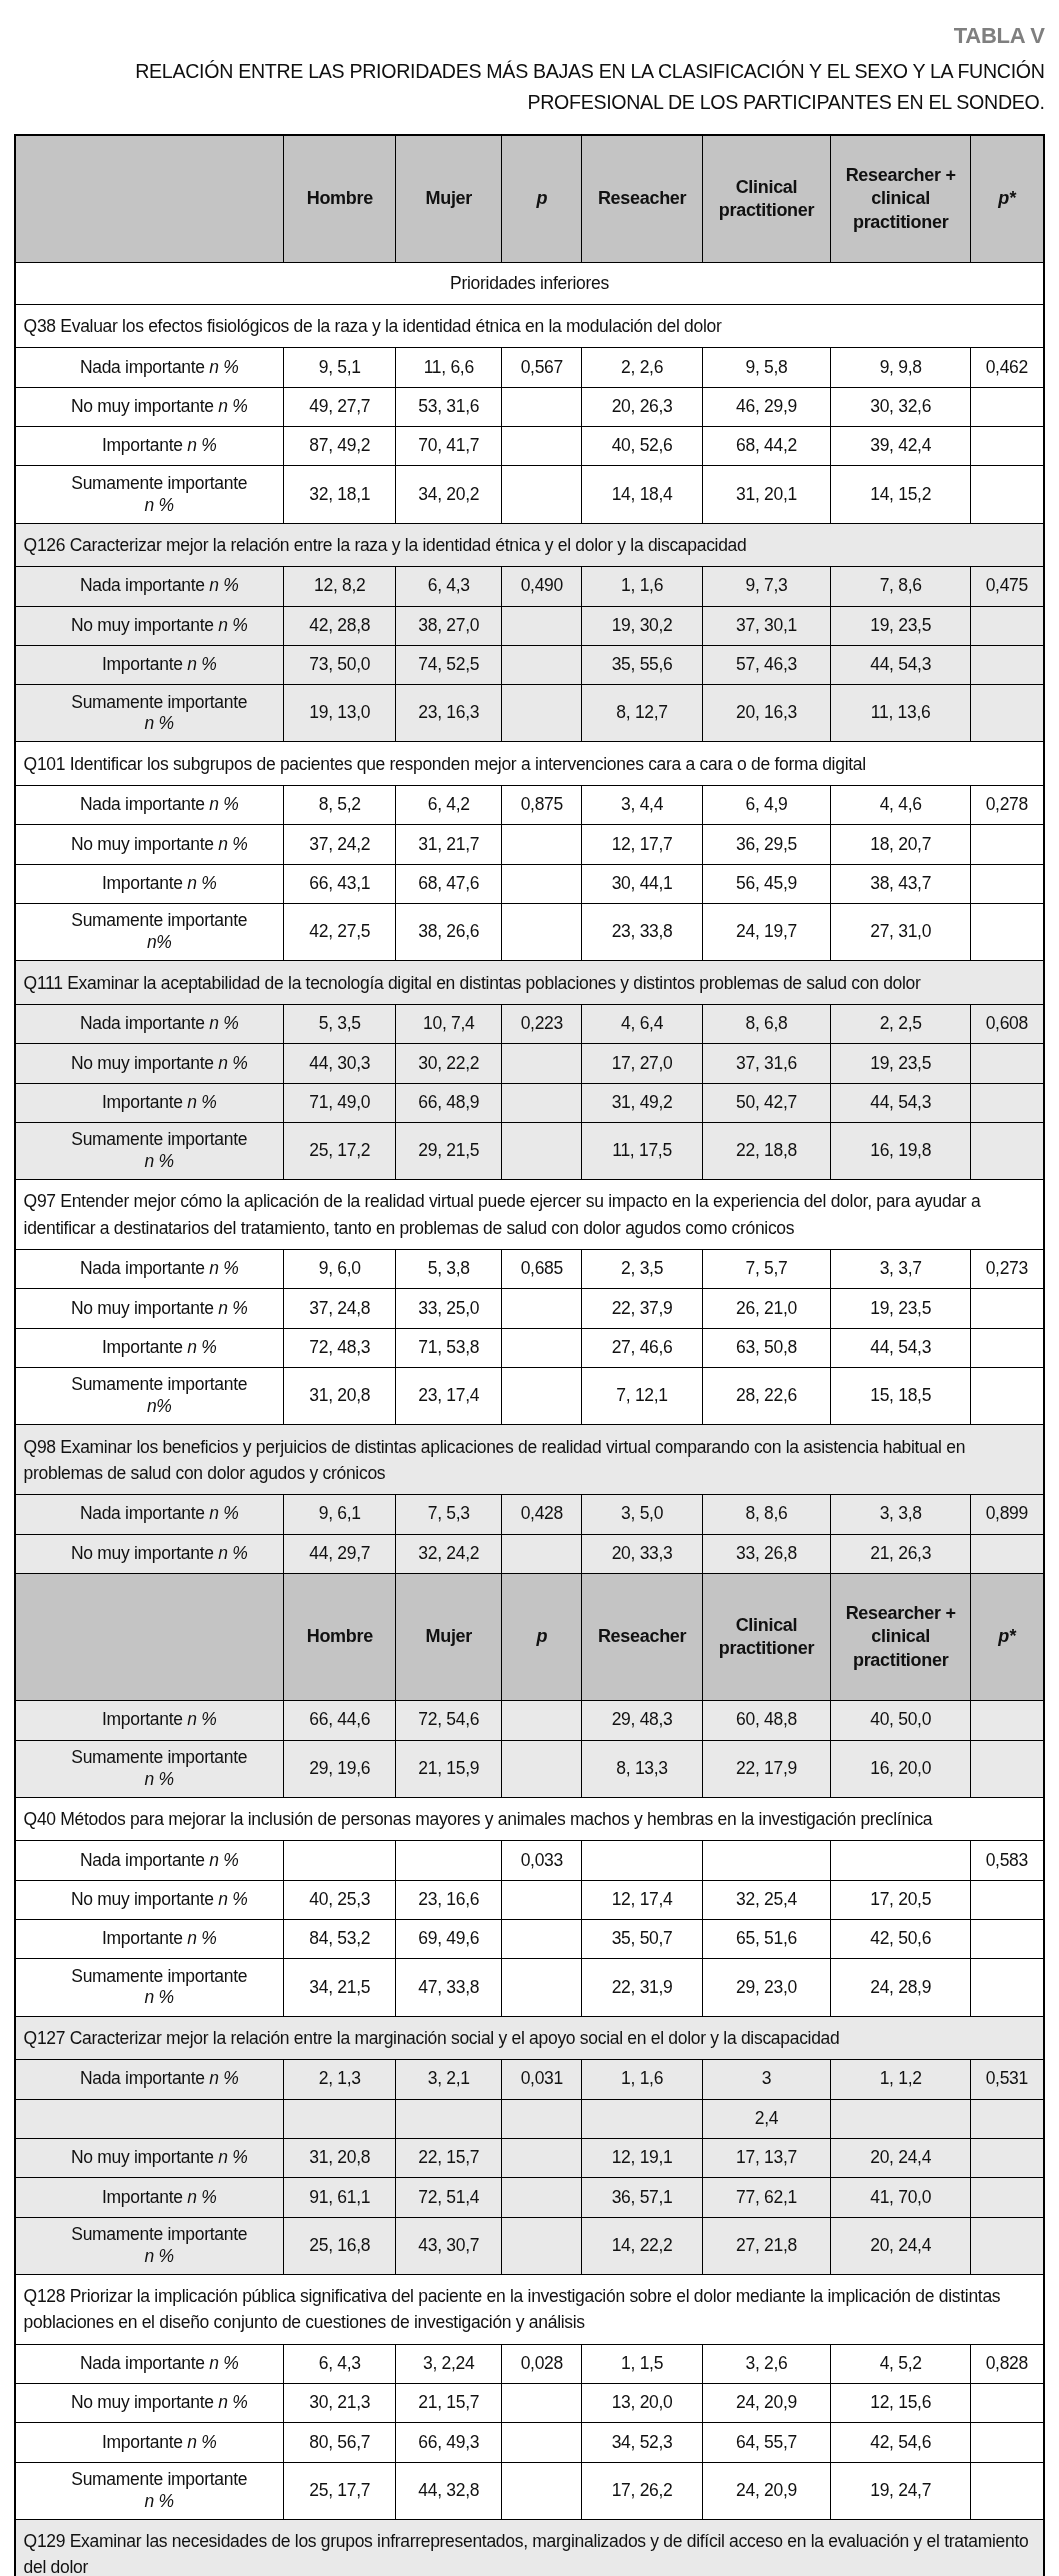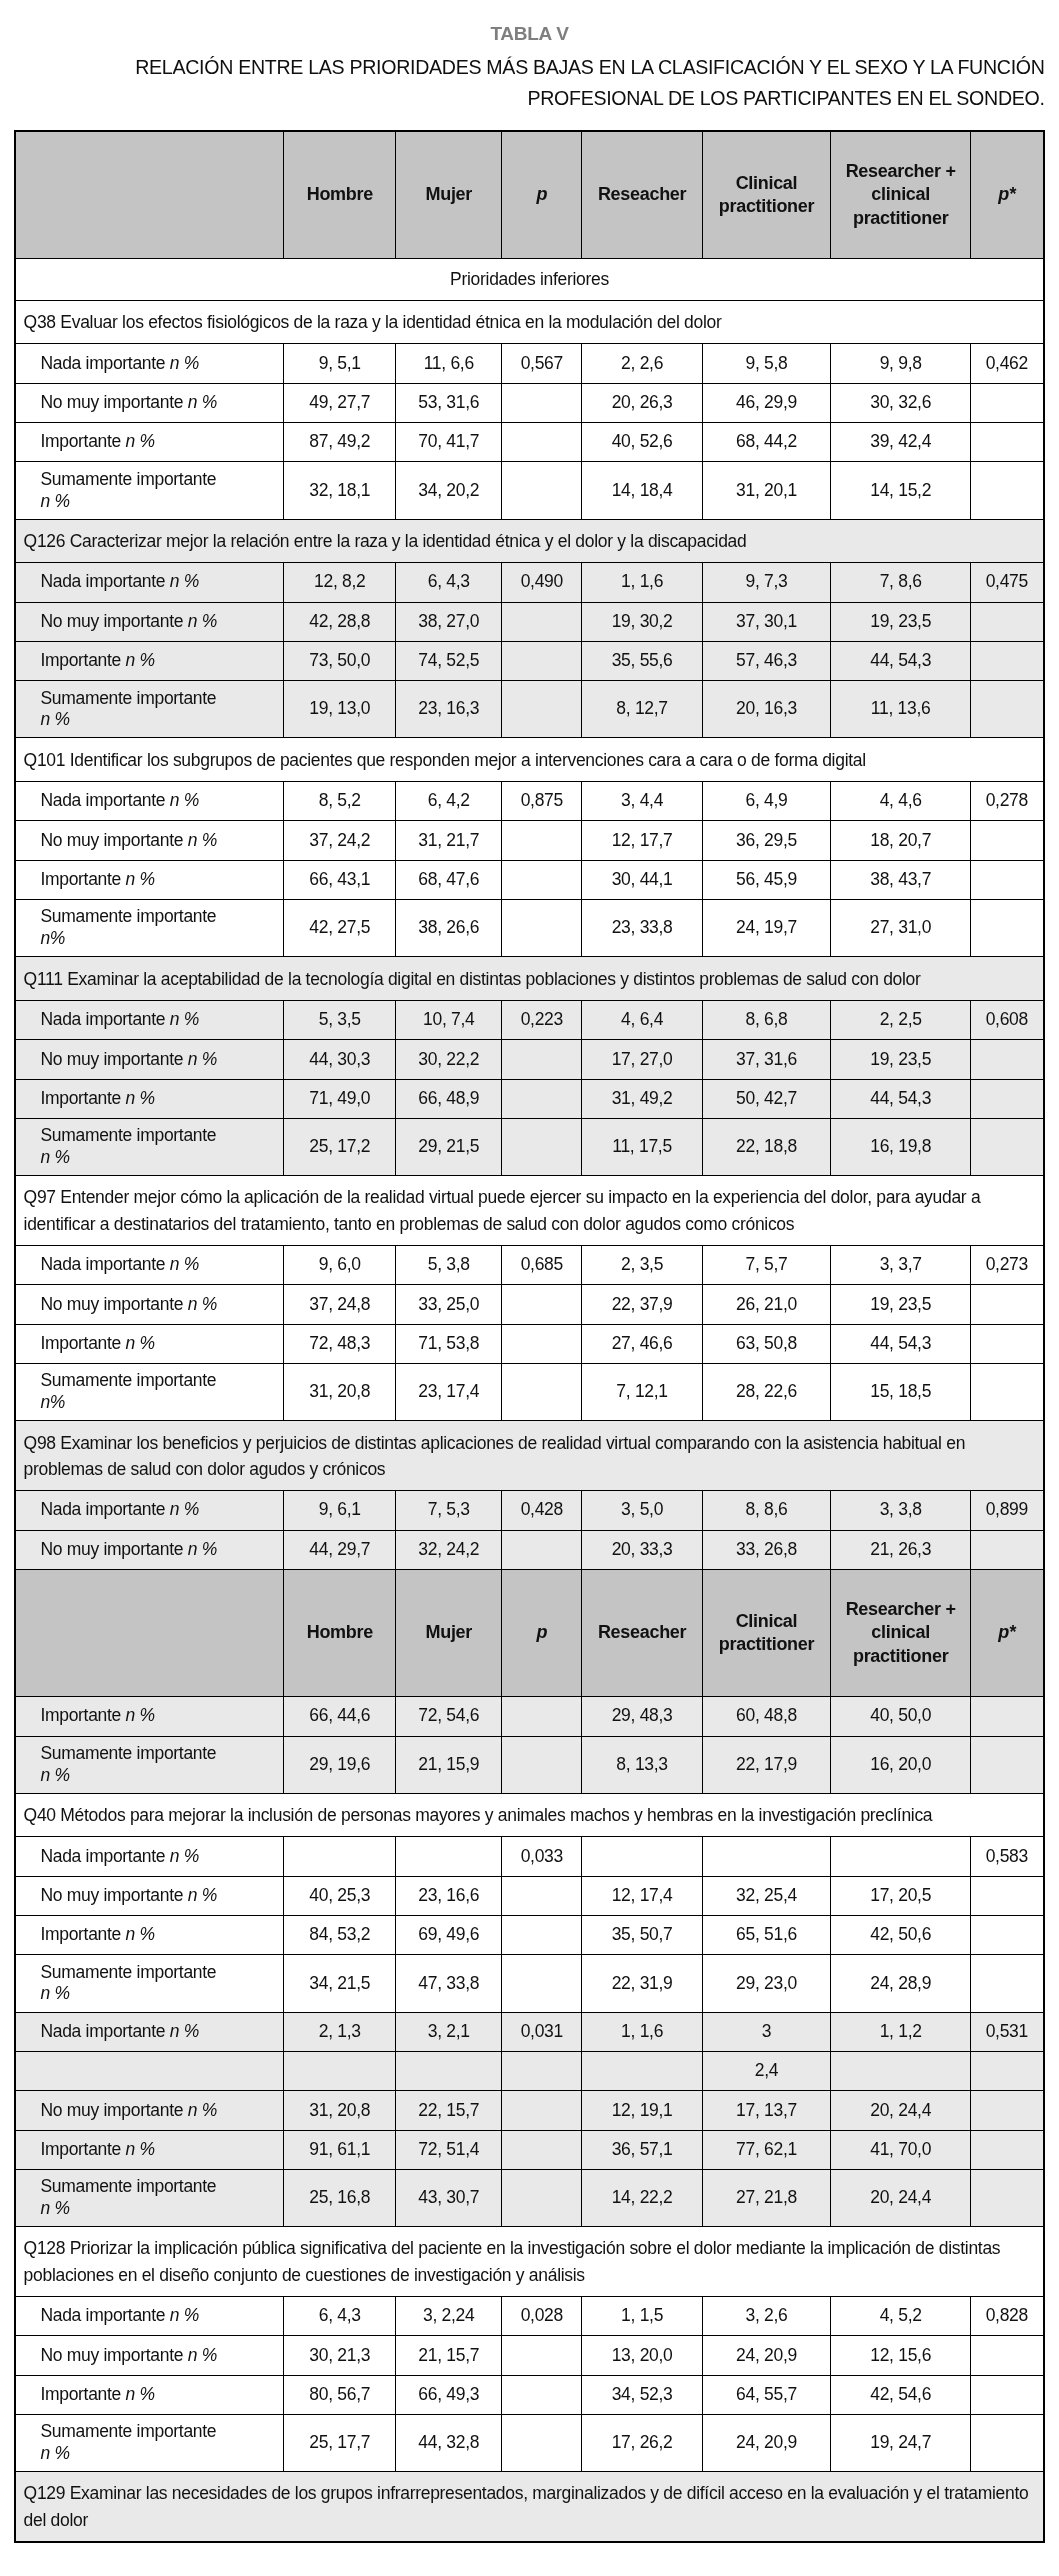--- a/index.html
+++ b/index.html
@@ -7,22 +7,22 @@
     --shade-bg:#e9e9e9;
     --border-c:#000000;
     --title-c:#7f7f7f;
     --text-c:#111111;
   }
   html,body{margin:0;padding:0;background:#ffffff;}
   body{font-family:"Liberation Sans","DejaVu Sans",sans-serif;color:var(--text-c);}
   .page{width:1059px;box-sizing:border-box;padding:12.4px 14.4px 31px 14.4px;background:#ffffff;}
   .titleblock{margin:10.3px 0 15.5px 0;}
   .doc-title{
-    text-align:center;font-weight:bold;color:var(--title-c);
-    font-size:19px;letter-spacing:-0.3px;margin-bottom:7.2px;
+    text-align:right;font-weight:bold;color:var(--title-c);
+    font-size:22px;letter-spacing:-0.3px;margin-bottom:7.2px;
   }
   .doc-sub{
     text-align:right;color:#0f0f0f;font-size:19.6px;letter-spacing:-0.3px;line-height:1.6;
   }
   table.prio{
     width:100%;border-collapse:collapse;table-layout:fixed;
     border:2.1px solid var(--border-c);
   }
   table.prio th, table.prio td{
     border:1px solid var(--border-c);
@@ -33,21 +33,21 @@
     overflow:hidden;
     background:#ffffff;
   }
   table.prio tr.head th{
     background:var(--header-bg);
     font-weight:bold;text-align:center;
     font-size:18px;line-height:1.3;
     padding:28px 3.1px;
   }
   table.prio tr.head th.pcol{font-style:italic;}
-  table.prio td.lbl{text-align:left;padding-left:24px;}
+  table.prio td.lbl{text-align:center;padding-left:24px;}
   table.prio td.val{text-align:center;}
   table.prio tr.shade td{background:var(--shade-bg);}
   table.prio tr.stitle td{text-align:left;padding:8.2px 7.2px;line-height:1.5;margin-left:28px;}
   table.prio tr.note td{text-align:center;padding:9.3px 7.2px;}
   .nit{font-style:italic;}
   table.prio tr.two td.lbl .nit{display:block;}
   table.prio tr.datarow td{height:26px;}
 </style>
 </head>
 <body>
@@ -388,20 +388,23 @@
         <tr class="datarow two">
           <td class="lbl"><span>Sumamente importante</span> <i class="nit">n %</i></td>
           <td class="val">34, 21,5</td>
           <td class="val">47, 33,8</td>
           <td class="val"></td>
           <td class="val">22, 31,9</td>
           <td class="val">29, 23,0</td>
           <td class="val">24, 28,9</td>
           <td class="val"></td>
         </tr>
+        <tr class="stitle shade">
+          <td colspan="8">Q127 Caracterizar mejor la relación entre la marginación social y el apoyo social en el dolor y la discapacidad</td>
+        </tr>
         <tr class="datarow shade">
           <td class="lbl"><span>Nada importante</span> <i class="nit">n %</i></td>
           <td class="val">2, 1,3</td>
           <td class="val">3, 2,1</td>
           <td class="val">0,031</td>
           <td class="val">1, 1,6</td>
           <td class="val">3</td>
           <td class="val">1, 1,2</td>
           <td class="val">0,531</td>
         </tr>

